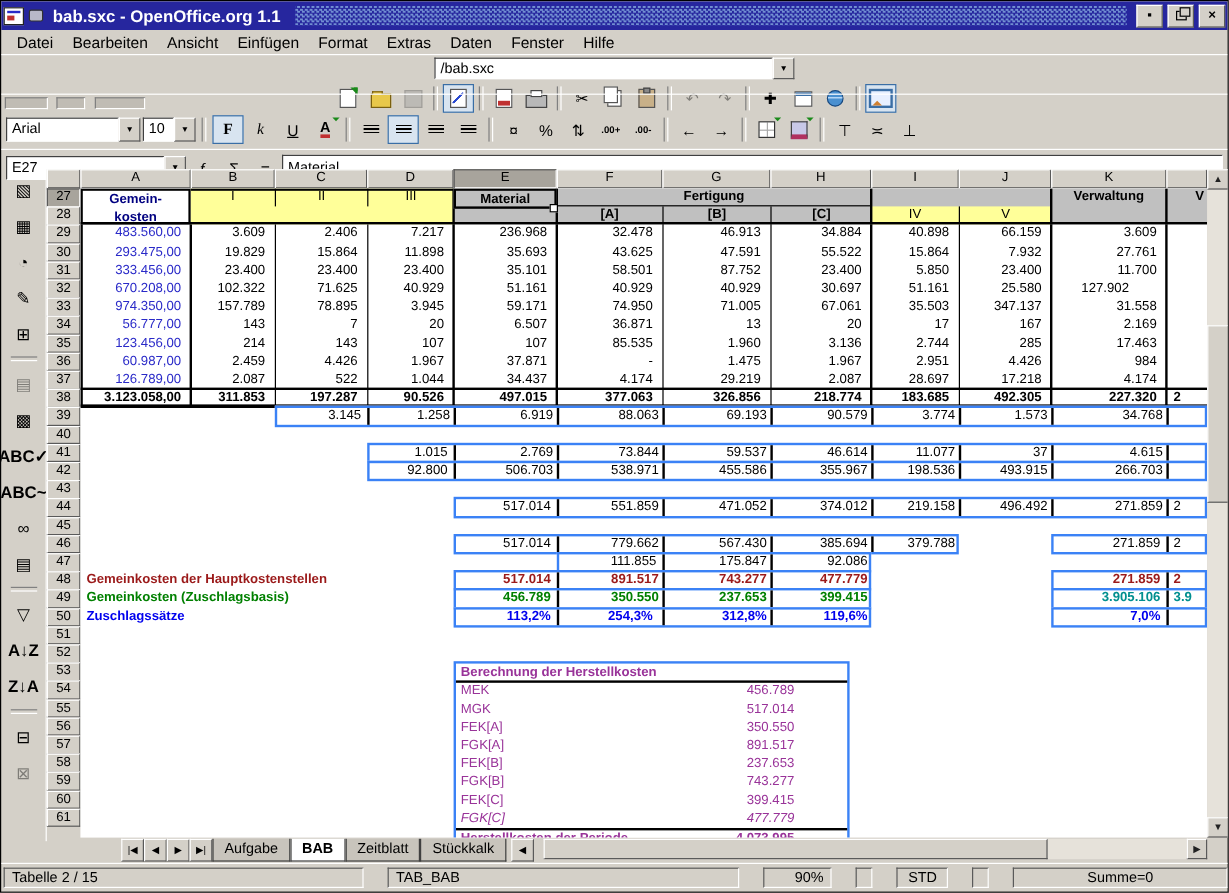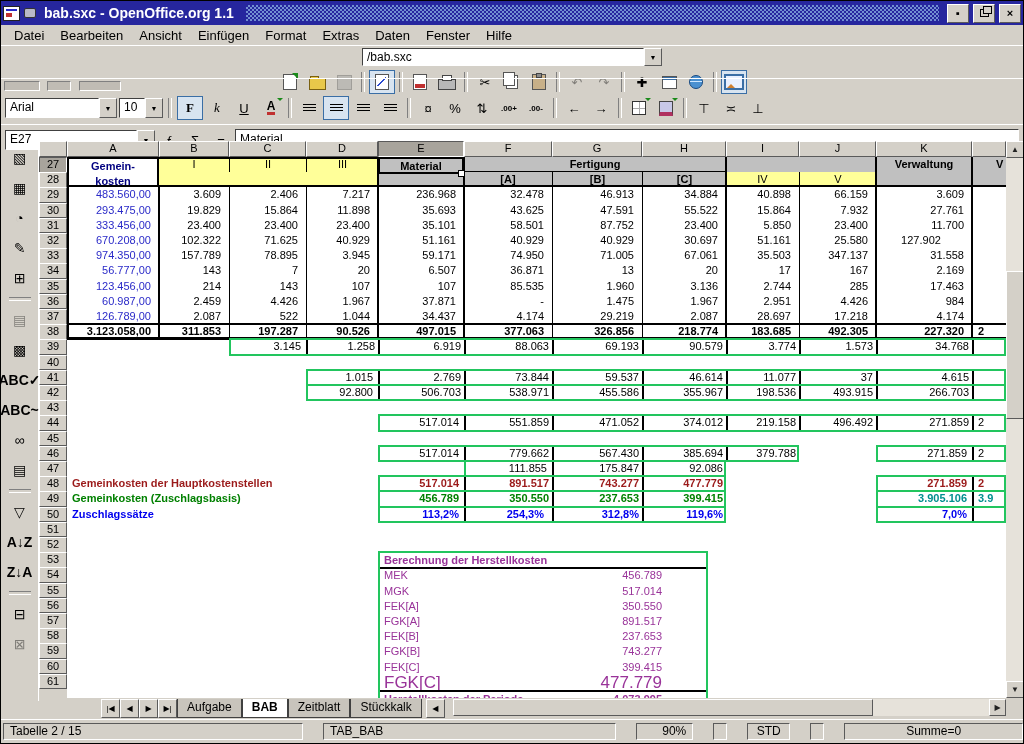--- a/index.html
+++ b/index.html
@@ -77,21 +77,21 @@
   .chead.sel,.rhead.sel{background:#a8a49c;border-color:#5a5a5a #ffffff #ffffff #5a5a5a;}
   #corner{position:absolute;left:38px;top:140px;width:28px;height:16px;background:#d4d0c8;
           border:1px solid;border-color:#fff #5a5a5a #5a5a5a #fff;box-sizing:border-box;}
   #grid{position:absolute;left:66px;top:156px;width:939px;height:541px;background:#fff;overflow:hidden;}
   .cell{position:absolute;font-size:11px;line-height:15px;text-align:right;box-sizing:border-box;
         padding-right:6px;white-space:nowrap;overflow:hidden;color:#000;}
   .c-blue{color:#2a2ac8;}
   .c-navy{color:#000080;font-weight:bold;}
   .bold{font-weight:bold;}
   .vline,.hline{position:absolute;background:#000;}
-  .sbox{position:absolute;background:#fff;border:2px solid #22c55e;box-sizing:border-box;}
+  .sbox{position:absolute;background:#fff;border:2px solid #3b82f6;box-sizing:border-box;}
   .sbox .scell{position:absolute;top:0;bottom:0;font-size:11px;line-height:13px;text-align:right;
         padding-right:5px;box-sizing:border-box;border-left:2px solid #000;white-space:nowrap;overflow:hidden;}
   .sbox .scell.first{border-left:none;}
   .sbox .scell.partial{text-align:left;padding-left:4px;}
   .rowlabel{position:absolute;font-size:11px;font-weight:bold;line-height:15px;padding-left:3px;white-space:nowrap;}
   .c-red{color:#9b1a1a;} .c-green{color:#008000;} .c-teal{color:#008f8f;} .c-bblue{color:#0000ee;}
   
   .bandcell{position:absolute;box-sizing:border-box;font-size:11px;line-height:15px;text-align:center;
             overflow:hidden;white-space:nowrap;}
   
@@ -610,21 +610,21 @@
           <div style="position: absolute; right: 44px;">237.653</div>
         </div>
         <div style="position: absolute; left: 0px; right: 0px; top: 91.2px; height: 15.2px; font-size: 11px; line-height: 15px; color: rgb(153, 51, 153);">
           <div style="position: absolute; left: 4px;">FGK[B]</div>
           <div style="position: absolute; right: 44px;">743.277</div>
         </div>
         <div style="position: absolute; left: 0px; right: 0px; top: 106.4px; height: 15.2px; font-size: 11px; line-height: 15px; color: rgb(153, 51, 153);">
           <div style="position: absolute; left: 4px;">FEK[C]</div>
           <div style="position: absolute; right: 44px;">399.415</div>
         </div>
-        <div style="position: absolute; left: 0px; right: 0px; top: 121.6px; height: 15.2px; font-size: 17px; line-height: 15px; color: rgb(153, 51, 153);">
+        <div style="position: absolute; left: 0px; right: 0px; top: 121.6px; height: 15.2px; font-size: 11px; line-height: 15px; color: rgb(153, 51, 153); font-style: italic;">
           <div style="position: absolute; left: 4px;">FGK[C]</div>
           <div style="position: absolute; right: 44px;">477.779</div>
         </div>
         <div style="position: absolute; left: 0px; right: 0px; top: 136.8px; height: 15.2px; font-size: 11px; line-height: 15px; font-weight: bold; color: rgb(153, 51, 153); border-top: 2px solid rgb(0, 0, 0);">
           <div style="position: absolute; left: 4px;">Herstellkosten der Periode</div>
           <div style="position: absolute; right: 44px;">4.073.995</div>
         </div>
       </div>
     </div>
 

